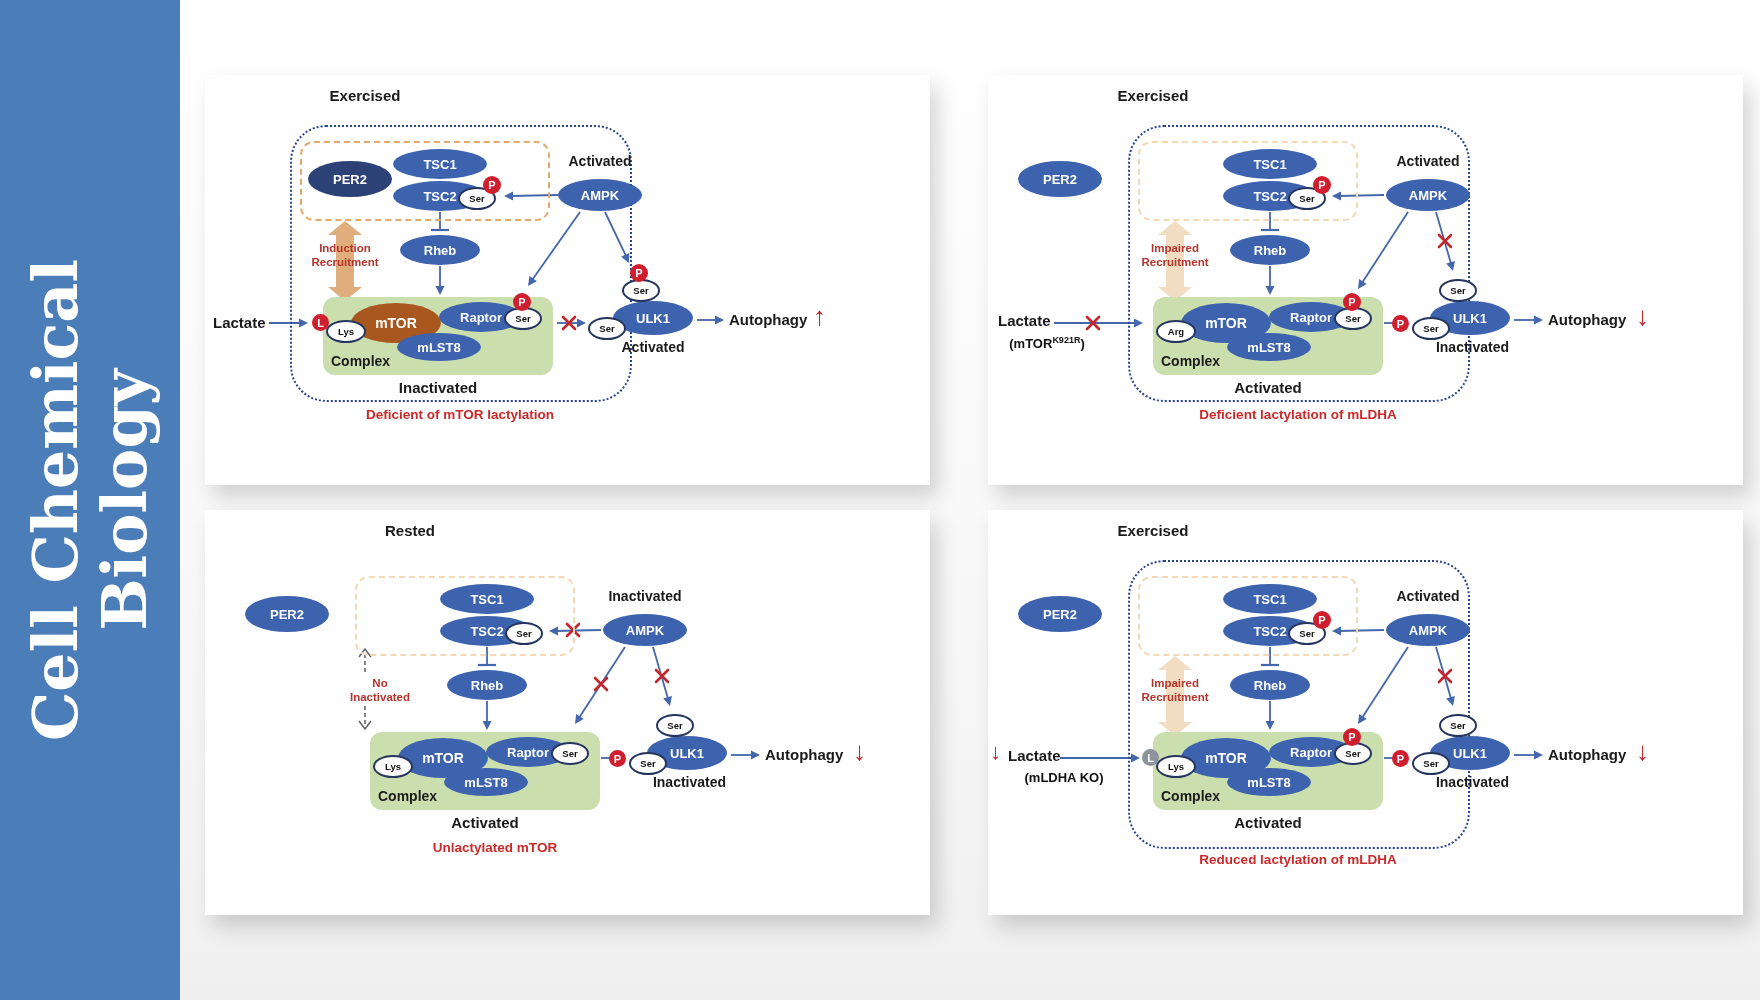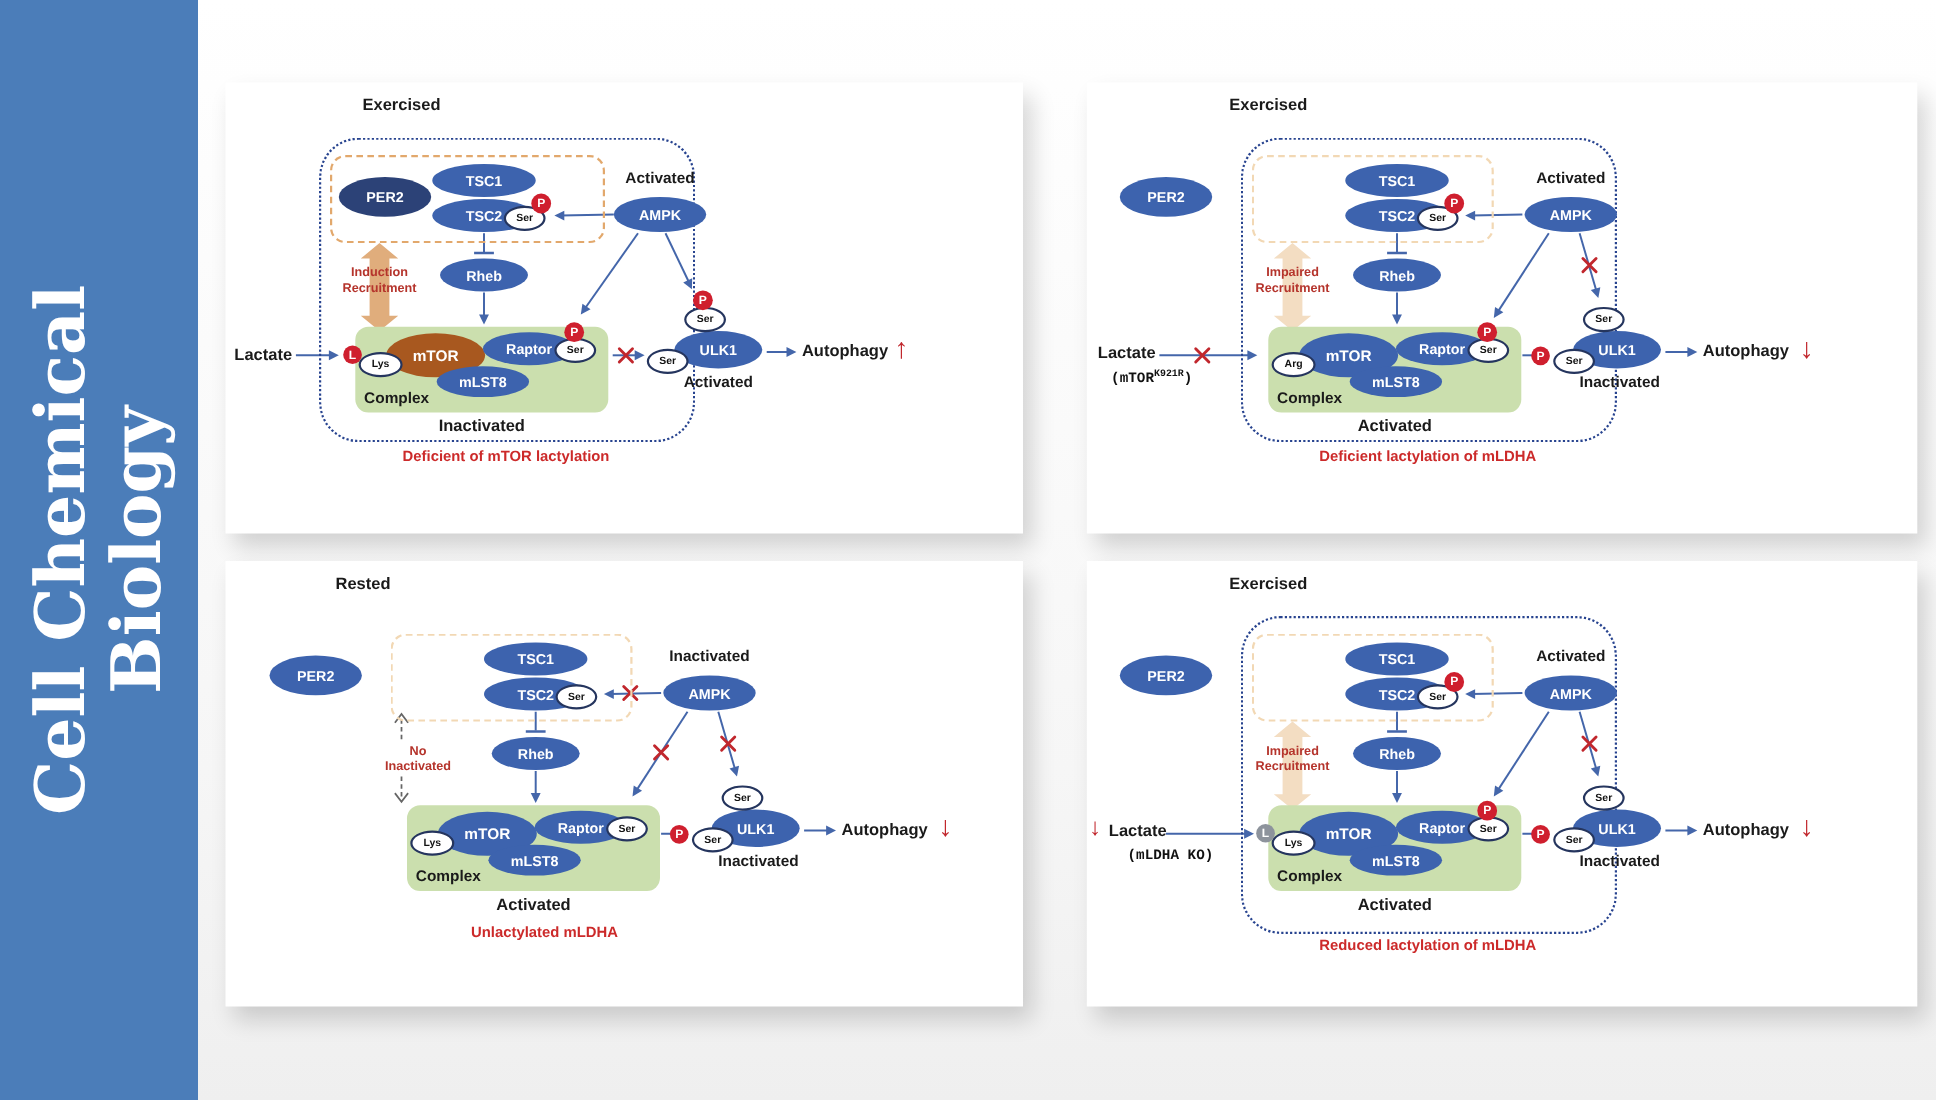--- a/index.html
+++ b/index.html
@@ -21,21 +21,21 @@
   .ser{position:absolute;background:#fff;border:2px solid #25355e;border-radius:50%;color:#111;font-weight:bold;
     font-size:9.5px;display:flex;align-items:center;justify-content:center;z-index:3;}
   .badge{position:absolute;border-radius:50%;background:#cf1f2e;color:#fff;font-weight:bold;font-size:11px;
     display:flex;align-items:center;justify-content:center;z-index:4;}
   .badge.gray{background:#8d939c;}
   .blabel{position:absolute;font-weight:bold;color:#1a1a1a;font-size:15px;z-index:2;}
   .red-note{position:absolute;color:#b5342c;font-weight:bold;font-size:11.5px;line-height:1.25;text-align:center;
     white-space:pre-line;z-index:2;}
   .caption{position:absolute;color:#cc2a2a;font-weight:bold;font-size:13.5px;text-align:center;z-index:2;}
   .auto-dir{position:absolute;color:#c1272d;font-weight:bold;font-size:26px;line-height:1;z-index:2;}
-  .mut-note{position:absolute;font-family:Liberation Mono, monospace;font-weight:bold;font-size:13px;
+  .mut-note{position:absolute;font-family:Liberation Sans, sans-serif;font-weight:bold;font-size:13px;
     color:#111;text-align:center;z-index:2;}
   .mut-note sup{font-size:9px;}
 </style>
 </head>
 <body>
 
 <div class="stage">
 
   <div class="sidebar">
     <div class="sidebar-text">
@@ -180,21 +180,21 @@
       <g stroke="#666" stroke-width="1.6" fill="none">
         <path d="M160 162 L160 142" stroke-dasharray="4 3"></path>
         <path d="M154 147 L160 139 L166 147"></path>
         <path d="M160 196 L160 216" stroke-dasharray="4 3"></path>
         <path d="M154 211 L160 219 L166 211"></path>
       </g>
       <path d="M362 114 l12 12 M374 114 l-12 12" stroke="#c1272d" stroke-width="2.6" stroke-linecap="round" fill="none"></path>
       <path d="M390 168 l12 12 M402 168 l-12 12" stroke="#c1272d" stroke-width="2.6" stroke-linecap="round" fill="none"></path>
       <path d="M451 160 l12 12 M463 160 l-12 12" stroke="#c1272d" stroke-width="2.6" stroke-linecap="round" fill="none"></path>
     </svg>
-    <div class="blabel" style="left:100px;top:12px;width:130px;text-align:left">Rested</div>
+    <div class="blabel" style="left:100px;top:12px;width:130px;text-align:right">Rested</div>
     <div class="dashed faint" style="left:150px;top:66px;width:216px;height:76px"></div>
     <div class="oval" style="left:40px;top:86px;width:84px;height:36px">PER2</div>
     <div class="oval" style="left:235px;top:74px;width:94px;height:30px">TSC1</div>
     <div class="oval" style="left:235px;top:106px;width:94px;height:30px">TSC2</div>
     <div class="ser" style="left:300px;top:112px;width:34px;height:19px">Ser</div>
     <div class="blabel" style="left:392px;top:78px;width:96px;text-align:center;font-size:14px">Inactivated</div>
     <div class="oval" style="left:398px;top:104px;width:84px;height:32px">AMPK</div>
     <div class="oval" style="left:242px;top:160px;width:80px;height:30px">Rheb</div>
     <div class="red-note" style="left:130px;top:166px;width:90px">No
 Inactivated</div>
@@ -206,21 +206,21 @@
     <div class="ser" style="left:346px;top:232px;width:34px;height:19px">Ser</div>
     <div class="blabel" style="left:173px;top:278px;font-size:14px">Complex</div>
     <div class="blabel" style="left:190px;top:304px;width:180px;text-align:center">Activated</div>
     <div class="badge" style="left:404px;top:240px;width:17px;height:17px">P</div>
     <div class="ser" style="left:424px;top:242px;width:34px;height:19px">Ser</div>
     <div class="oval" style="left:442px;top:226px;width:80px;height:34px">ULK1</div>
     <div class="ser" style="left:451px;top:204px;width:34px;height:19px">Ser</div>
     <div class="blabel" style="left:437px;top:264px;width:95px;text-align:center;font-size:14px">Inactivated</div>
     <div class="blabel" style="left:560px;top:236px">Autophagy</div>
     <div class="auto-dir" style="left:648px;top:228px">↓</div>
-    <div class="caption" style="left:140px;top:330px;width:300px">Unlactylated mLDHA</div>
+    <div class="caption" style="left:140px;top:330px;width:300px">Unlactylated mTOR</div>
   </div>
 
   <div class="panel" style="left:988px;top:510px;width:755px;height:405px">
     <svg class="wires" width="755" height="405" viewBox="0 0 755 405">
       <polygon points="187,146 170,160 178,160 178,212 170,212 187,226 204,212 196,212 196,160 204,160" fill="#f3ddc2"></polygon>
       <g stroke="#4466aa" stroke-width="1.8" fill="#4466aa">
         <line x1="396" y1="120" x2="350" y2="121"></line>
           <polygon points="344,121 353,116.5 353,125.5" stroke="none"></polygon>
         <line x1="282" y1="137" x2="282" y2="154"></line>
           <line x1="273" y1="155" x2="291" y2="155" stroke-width="2.2"></line>

